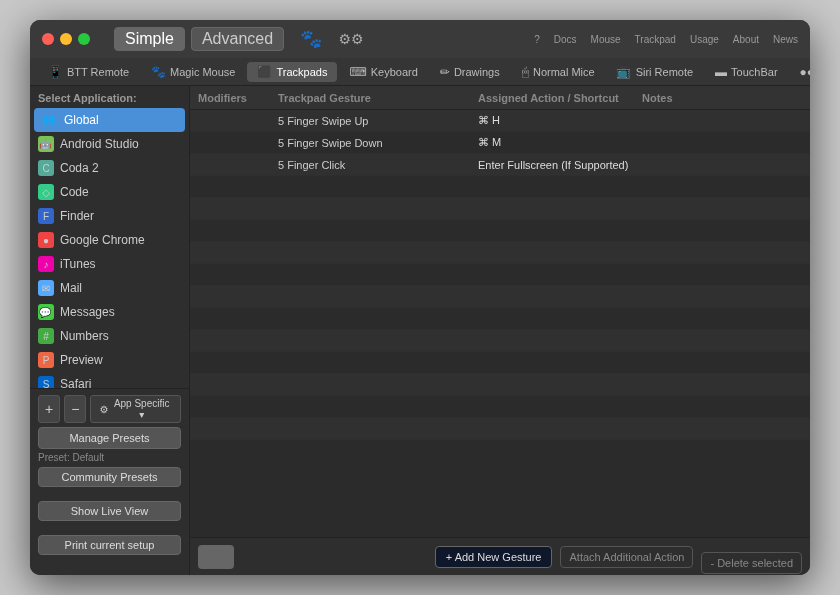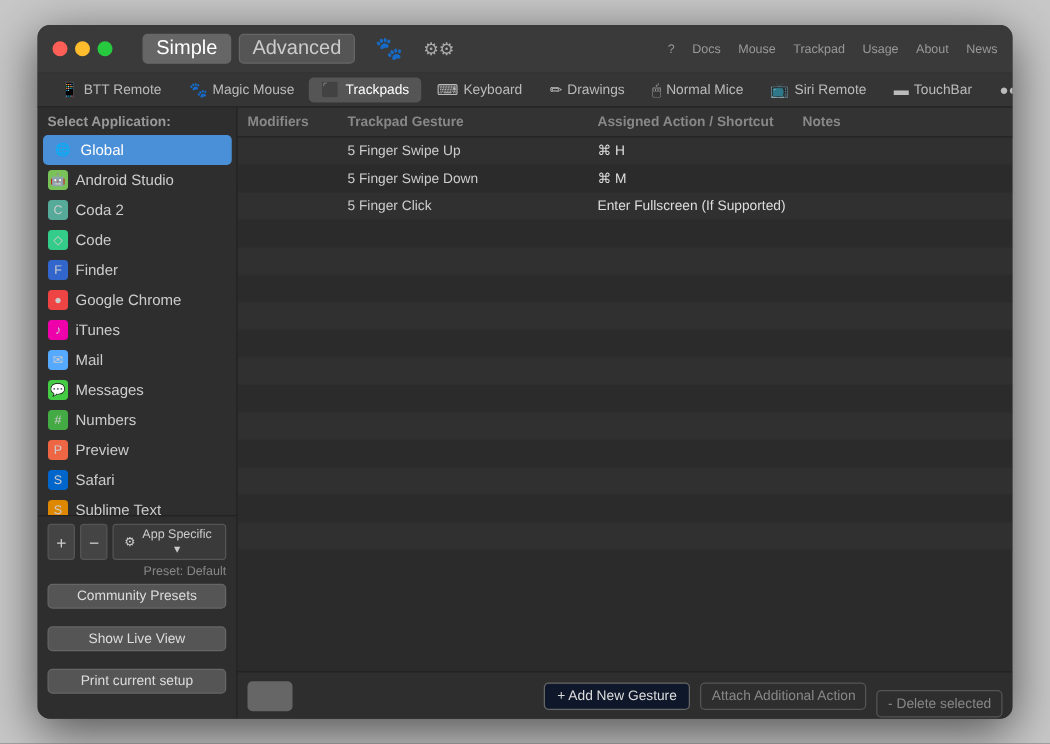--- a/index.html
+++ b/index.html
@@ -190,21 +190,20 @@
       font-size: 11px;
       padding: 4px;
       cursor: pointer;
       text-align: center;
       margin-bottom: 3px;
     }
     .preset-label {
       font-size: 10px;
       color: #888;
       margin-bottom: 4px;
-      text-align: right;
     }
     .community-btn, .show-live-btn, .print-btn {
       width: 100%;
       background: #555;
       border: 1px solid #666;
       border-radius: 4px;
       color: #ddd;
       font-size: 11px;
       padding: 3px;
       cursor: pointer;
@@ -451,20 +450,21 @@
       </div>
       <div class="sidebar-footer">
         <div class="sidebar-footer-btns">
           <button class="sf-btn add">+</button>
           <button class="sf-btn sub">−</button>
           <button class="sf-app-specific">
             <span>⚙</span>
             <span>App Specific ▾</span>
           </button>
         </div>
+        <button class="manage-presets-btn">Manage Presets</button>
         <div class="preset-label">Preset: Default</div>
         <button class="community-btn">Community Presets</button>
         <button class="show-live-btn">Show Live View</button>
         <button class="print-btn">Print current setup</button>
       </div>
     </div>
 
     <div class="content">
       <div class="content-header">
         <div class="col-header col-modifiers">Modifiers</div>

